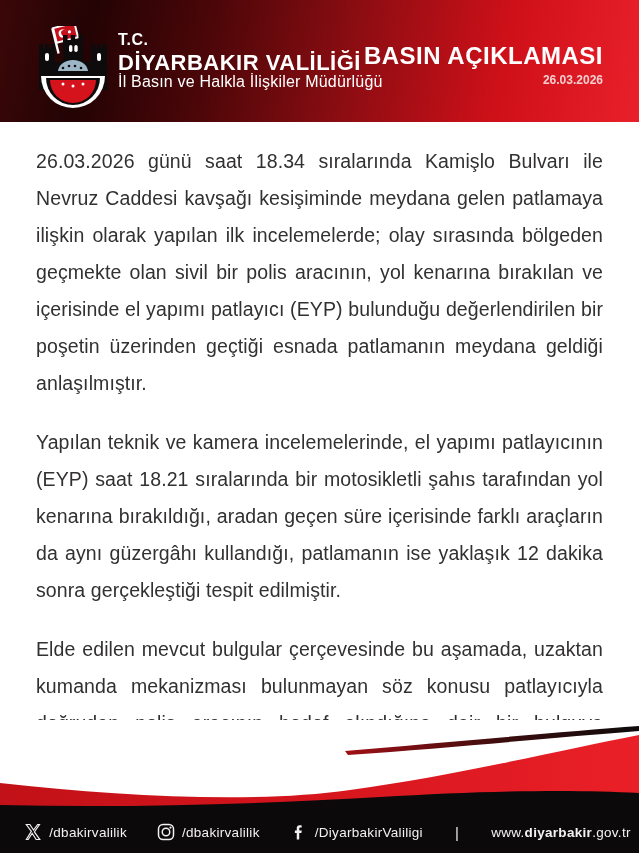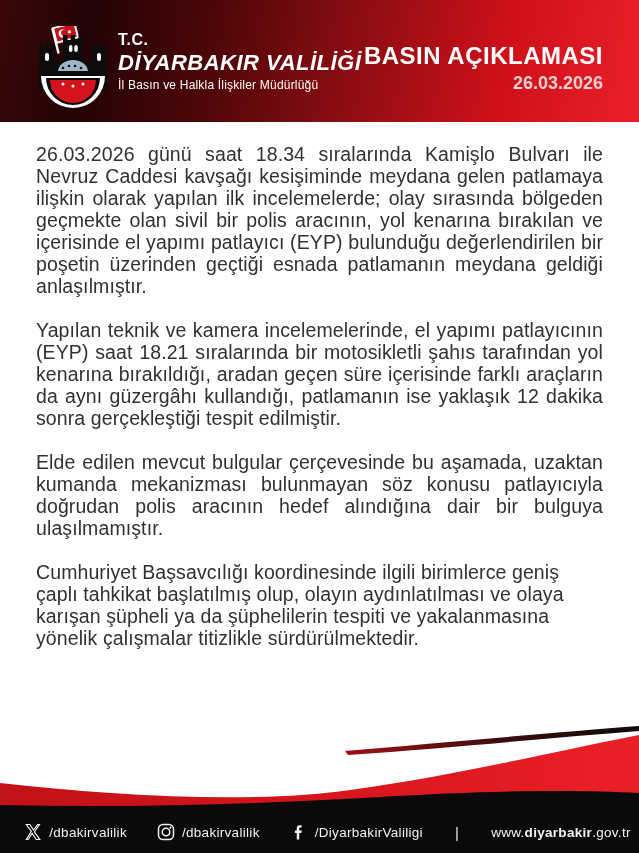--- a/index.html
+++ b/index.html
@@ -22,40 +22,40 @@
     background: linear-gradient(100deg,
       #3b0708 0%, #230304 14%, #4a0608 32%,
       #8c0d12 55%, #cf1019 78%, #e9202a 100%);
   }
   .emblem { position: absolute; left: 33px; top: 26px; }
   .agency {
     position: absolute; left: 118px; top: 32px;
     color: #ffffff; line-height: 1.05;
   }
   .agency .tc   { font-size: 16px; font-weight: bold; letter-spacing: .5px; }
-  .agency .name { font-size: 22px; font-weight: bold; letter-spacing: .5px; margin-top: 2px; font-style: italic; }
-  .agency .sub  { font-size: 12px; font-weight: normal; margin-top: 5px; letter-spacing: .2px; }
+  .agency .name { font-size: 22px; font-weight: bold; letter-spacing: .5px; margin-top: 2px; }
+  .agency .sub  { font-size: 16px; font-weight: normal; letter-spacing: .2px; }
   .release {
     position: absolute; right: 36px; top: 42px;
     text-align: right; color: #ffffff;
   }
   .release .title { font-size: 24px; font-weight: bold; letter-spacing: .5px; }
-  .release .date  { font-size: 18px; font-weight: bold; color: #f3cfd0; margin-top: 3px; }
+  .release .date  { font-size: 12px; font-weight: bold; color: #f3cfd0; margin-top: 3px; }
 
   
   .content {
     position: absolute;
     top: 122px; left: 0;
     width: 639px;
     padding: 21px 36px 0 36px;
     color: #323031;
   }
   .content p {
     font-size: 19.5px;
-    line-height: 22px;
+    line-height: 37px;
     text-align: justify;
     margin-bottom: 22px;
     letter-spacing: .1px;
   }
   .content p:last-child { text-align: left; }
 
   
   .footer-waves {
     position: absolute;
     left: 0; bottom: 0;

